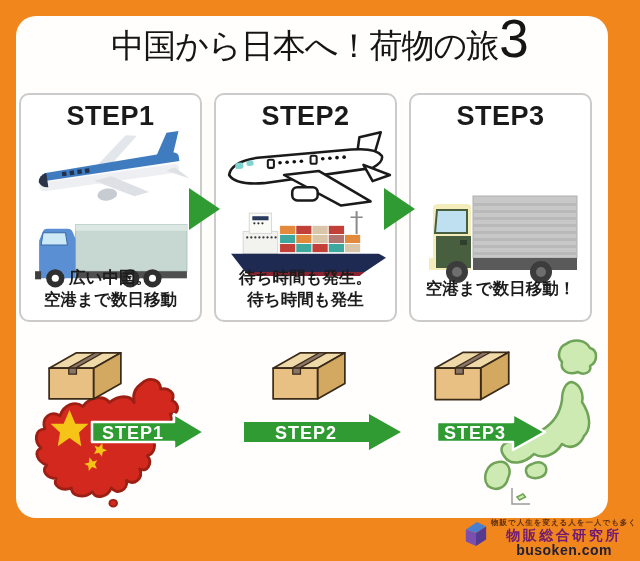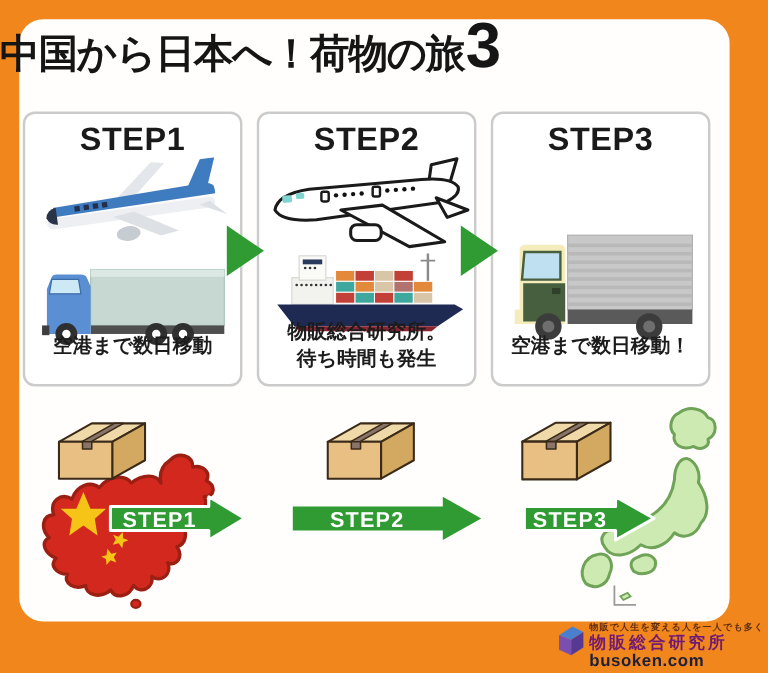--- a/index.html
+++ b/index.html
@@ -3,22 +3,22 @@
 <meta charset="utf-8">
 <style>
   * { margin:0; padding:0; box-sizing:border-box; }
   body { font-family:"Liberation Sans","DejaVu Sans",sans-serif; background:#888; }
   #stage { position:relative; width:640px; height:561px; background:#F0861C; overflow:hidden; }
   .panel { position:absolute; left:16px; top:16px; width:592px; height:502px;
            background:#FFFEFC; border-radius:20px; }
 
   
   .title-row { position:absolute; left:0; top:8px; width:100%; height:62px;
-               display:flex; align-items:baseline;
-               color:#151515; font-weight:bold; white-space:nowrap; }
+               display:flex; justify-content:center; align-items:baseline;
+               color:#151515; font-weight:normal; white-space:nowrap; }
   .title-main { font-size:33px; letter-spacing:-1px; }
   .title-big  { font-size:53px; letter-spacing:-1px; margin:0 1px; }
 
   
   .card { position:absolute; top:77px; width:183px; height:229px; background:#fff;
           border:2px solid #CBCBCB; border-radius:10px; }
   .card1 { left:19px; } .card2 { left:214px; } .card3 { left:409px; }
   .card-label { text-align:center; margin-top:6px; font-size:27px; font-weight:bold;
                 color:#1a1a1a; letter-spacing:0.5px; }
   .art { position:absolute; }
@@ -32,21 +32,21 @@
          border-top:21px solid transparent; border-bottom:21px solid transparent;
          border-left:31px solid #2F9B32; }
   .tri1 { left:189px; } .tri2 { left:384px; }
 
   
   .abs { position:absolute; }
 
   
   .footer { position:absolute; right:3px; top:518px; display:flex; align-items:flex-end; gap:3px; }
   .footer-mark { margin-bottom:9px; }
-  .footer-text { display:flex; flex-direction:column; align-items:flex-start; }
+  .footer-text { display:flex; flex-direction:column; align-items:center; }
   .tagline { font-size:7.5px; font-weight:bold; color:#5F2E13; letter-spacing:1px; white-space:nowrap; }
   .brand { font-size:14px; font-weight:bold; color:#701a75; letter-spacing:2.5px; white-space:nowrap; line-height:1.1; }
   .domain { font-size:14px; font-weight:bold; color:#1F1F38; letter-spacing:0.5px; line-height:1; }
 
   svg { display:block; }
   .arrow-label { font:bold 18px "Liberation Sans",sans-serif; fill:#fff; letter-spacing:1px; }
 </style>
 </head>
 <body>
 
@@ -85,20 +85,21 @@
       <path d="M12,18 L34,18 L36,30 L10,30 Z" fill="#CDE9F6" stroke="#3A6CA8" stroke-width="1"></path>
       <rect x="4" y="56" width="6" height="8" fill="#3E3E3E"></rect>
       <circle cx="24" cy="63" r="9" fill="#2F2F2F"></circle>
         <circle cx="24" cy="63" r="3.5" fill="#fff"></circle>
       <circle cx="98" cy="63" r="9" fill="#2F2F2F"></circle>
         <circle cx="98" cy="63" r="3.5" fill="#fff"></circle>
       <circle cx="120" cy="63" r="9" fill="#2F2F2F"></circle>
         <circle cx="120" cy="63" r="3.5" fill="#fff"></circle>
     </svg>
     <div class="caption">
+      <div class="caption-line">広い中国。</div>
       <div class="caption-line">空港まで数日移動</div>
     </div>
   </div>
 
   <div class="card card2" style="top:93px">
     <div class="card-label">STEP2</div>
     <svg class="art" style="left:5px;top:34px" width="173" height="92" viewBox="0 0 170 90">
       <g fill="#fff" stroke="#1A1A1A" stroke-width="2.5" stroke-linejoin="round">
         <polygon points="136,8 157,3 150,27 133,29"></polygon>
         <path d="M8,45 Q10,32 36,28 L128,20 Q152,18 158,26 Q160,32 149,38 L42,53 Q14,55 8,45 Z"></path>
@@ -151,21 +152,21 @@
         <rect x="52" y="42" width="16" height="9" fill="#C24038"></rect>
           <rect x="68" y="42" width="16" height="9" fill="#3FA89E"></rect>
         <rect x="84" y="42" width="16" height="9" fill="#C24038"></rect>
           <rect x="100" y="42" width="16" height="9" fill="#3FA89E"></rect>
         <rect x="116" y="42" width="16" height="9" fill="#D9C6A8"></rect>
       </g>
       <polygon points="4,52 150,52 157,56 136,70 18,70" fill="#1E2A52"></polygon>
       <polygon points="18,70 136,70 131,74 23,74" fill="#8A2430"></polygon>
     </svg>
     <div class="caption">
-      <div class="caption-line">物販総合研究所。</div>
+      <div class="caption-line">待ち時間も発生。</div>
       <div class="caption-line">待ち時間も発生</div>
     </div>
   </div>
 
   <div class="card card3" style="top:93px">
     <div class="card-label">STEP3</div>
     <svg class="art" style="left:12px;top:92px" width="160" height="104" viewBox="0 0 160 102">
       <rect x="50" y="8" width="104" height="62" fill="#C8C8C8" stroke="#B0B0B0" stroke-width="1"></rect>
       <g fill="#B9B9B9">
         <rect x="50" y="15" width="104" height="3"></rect>

